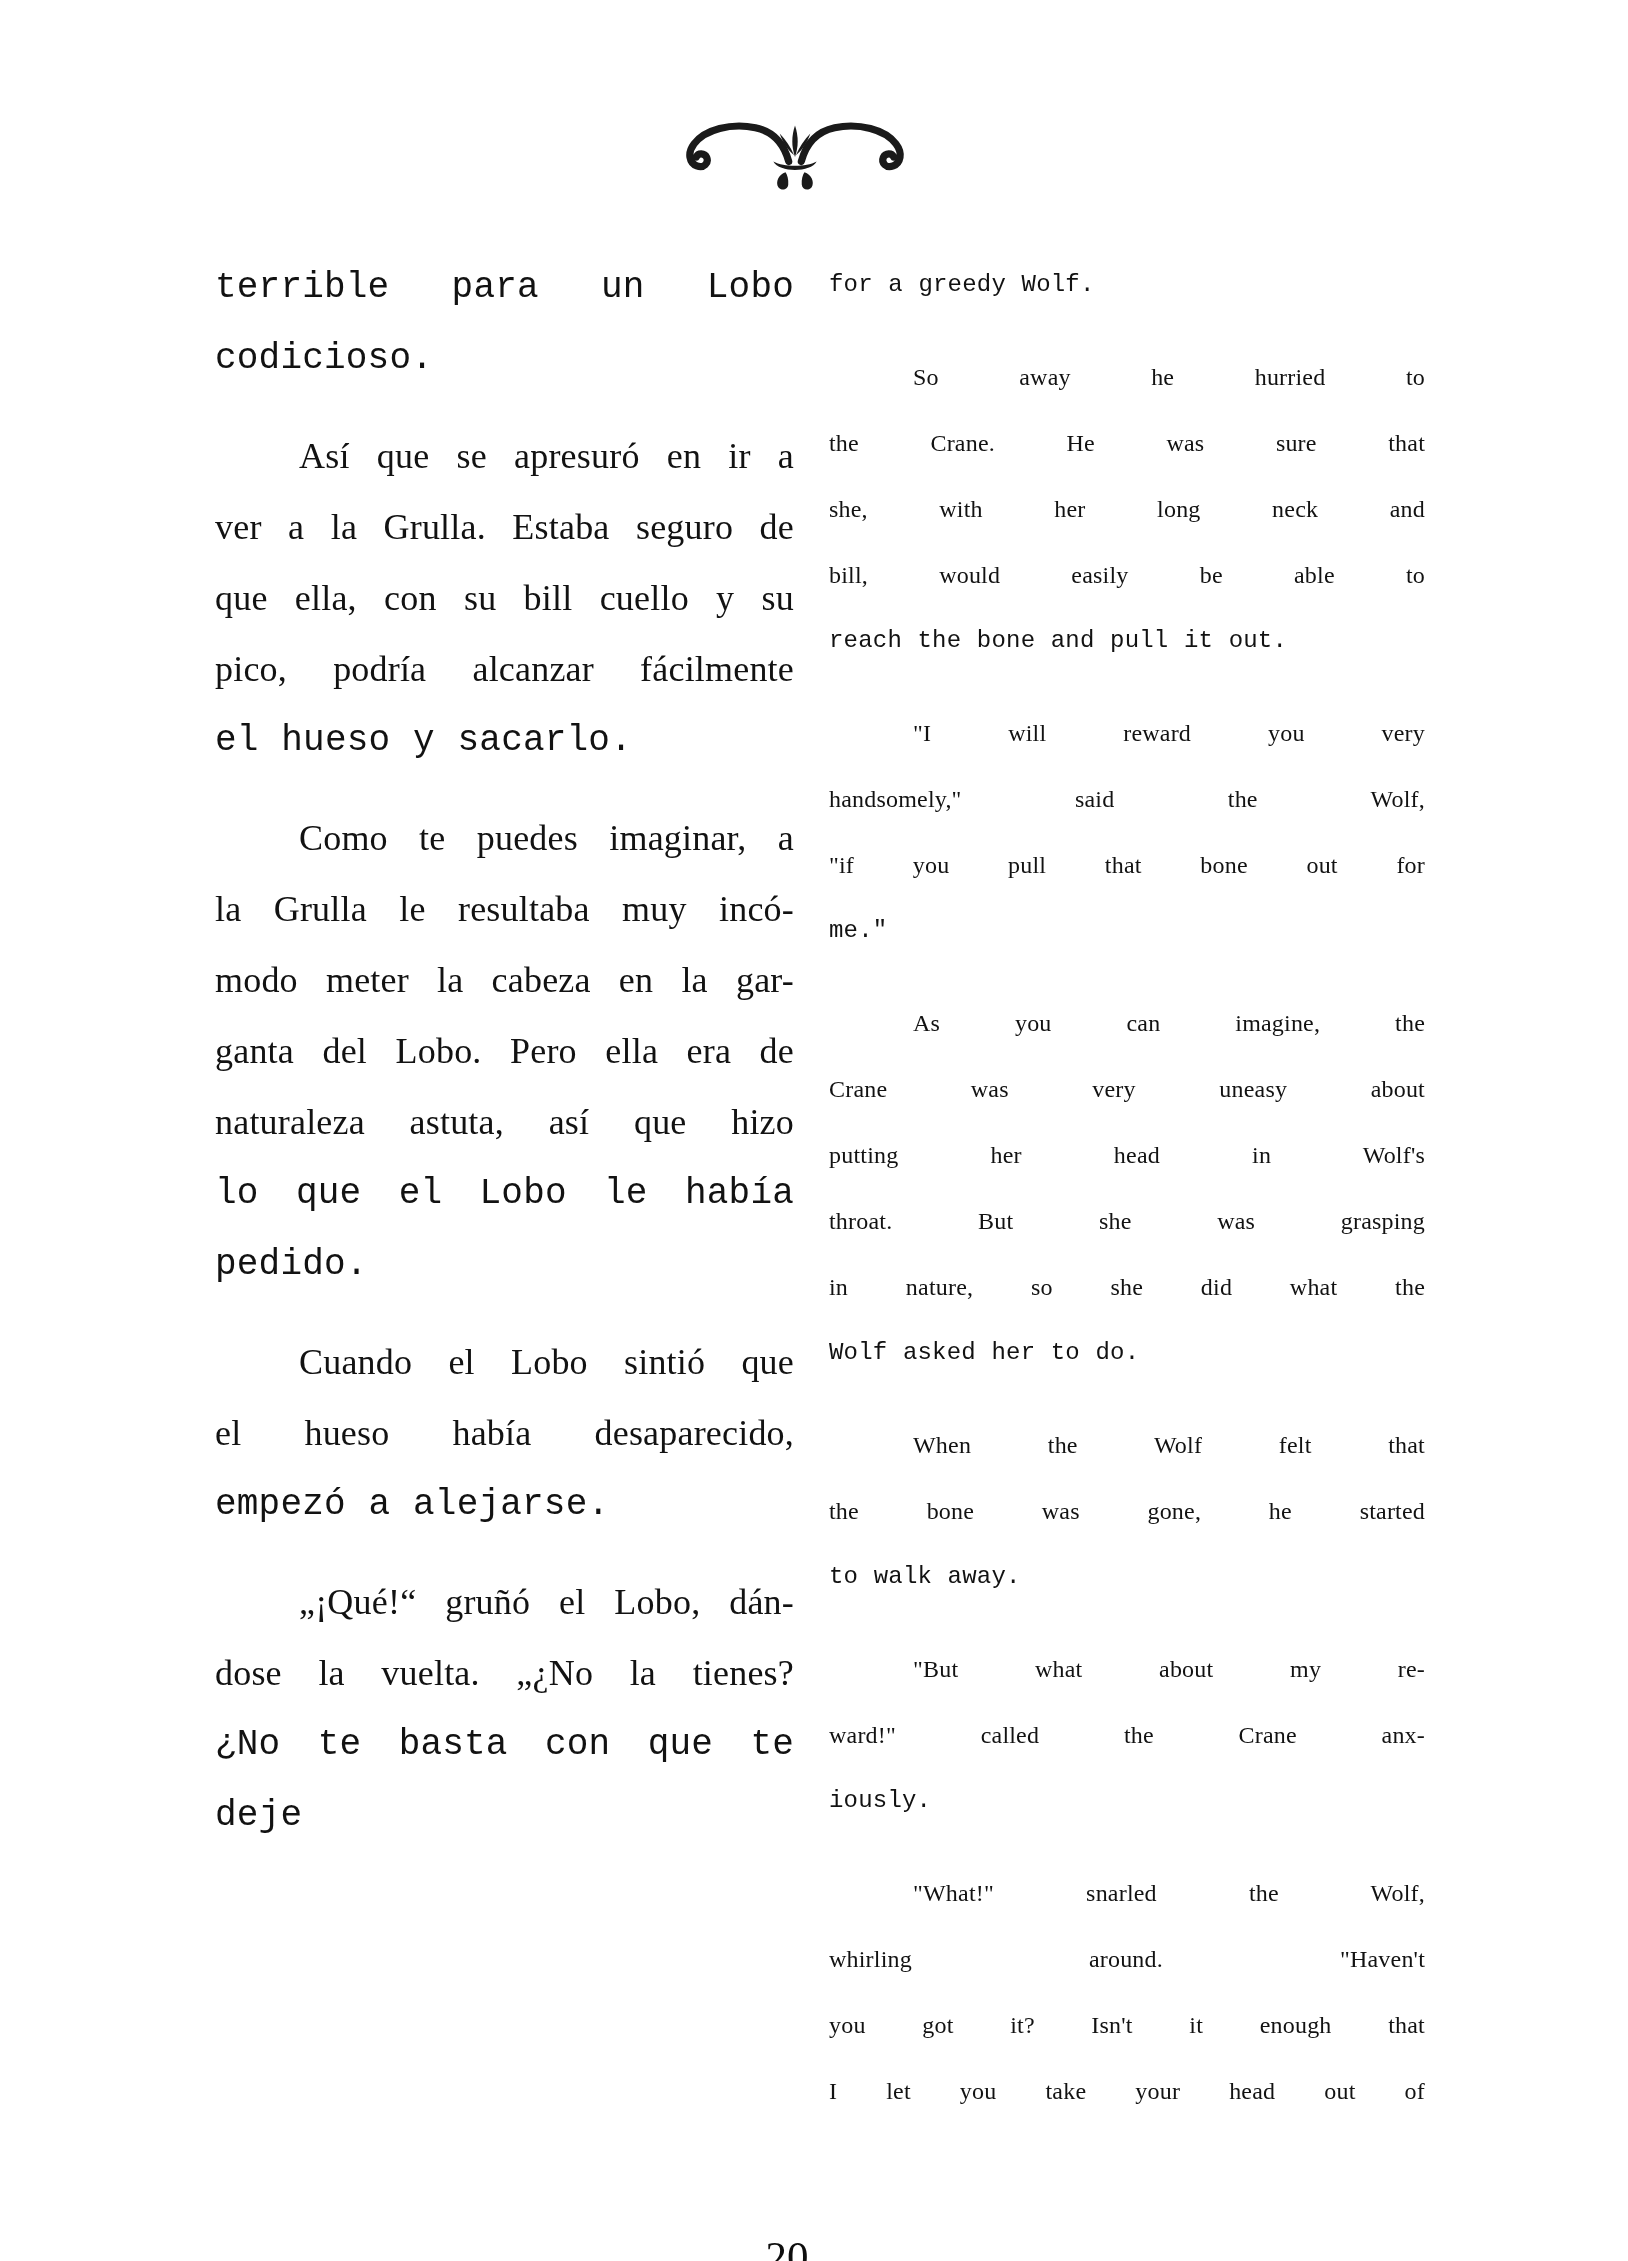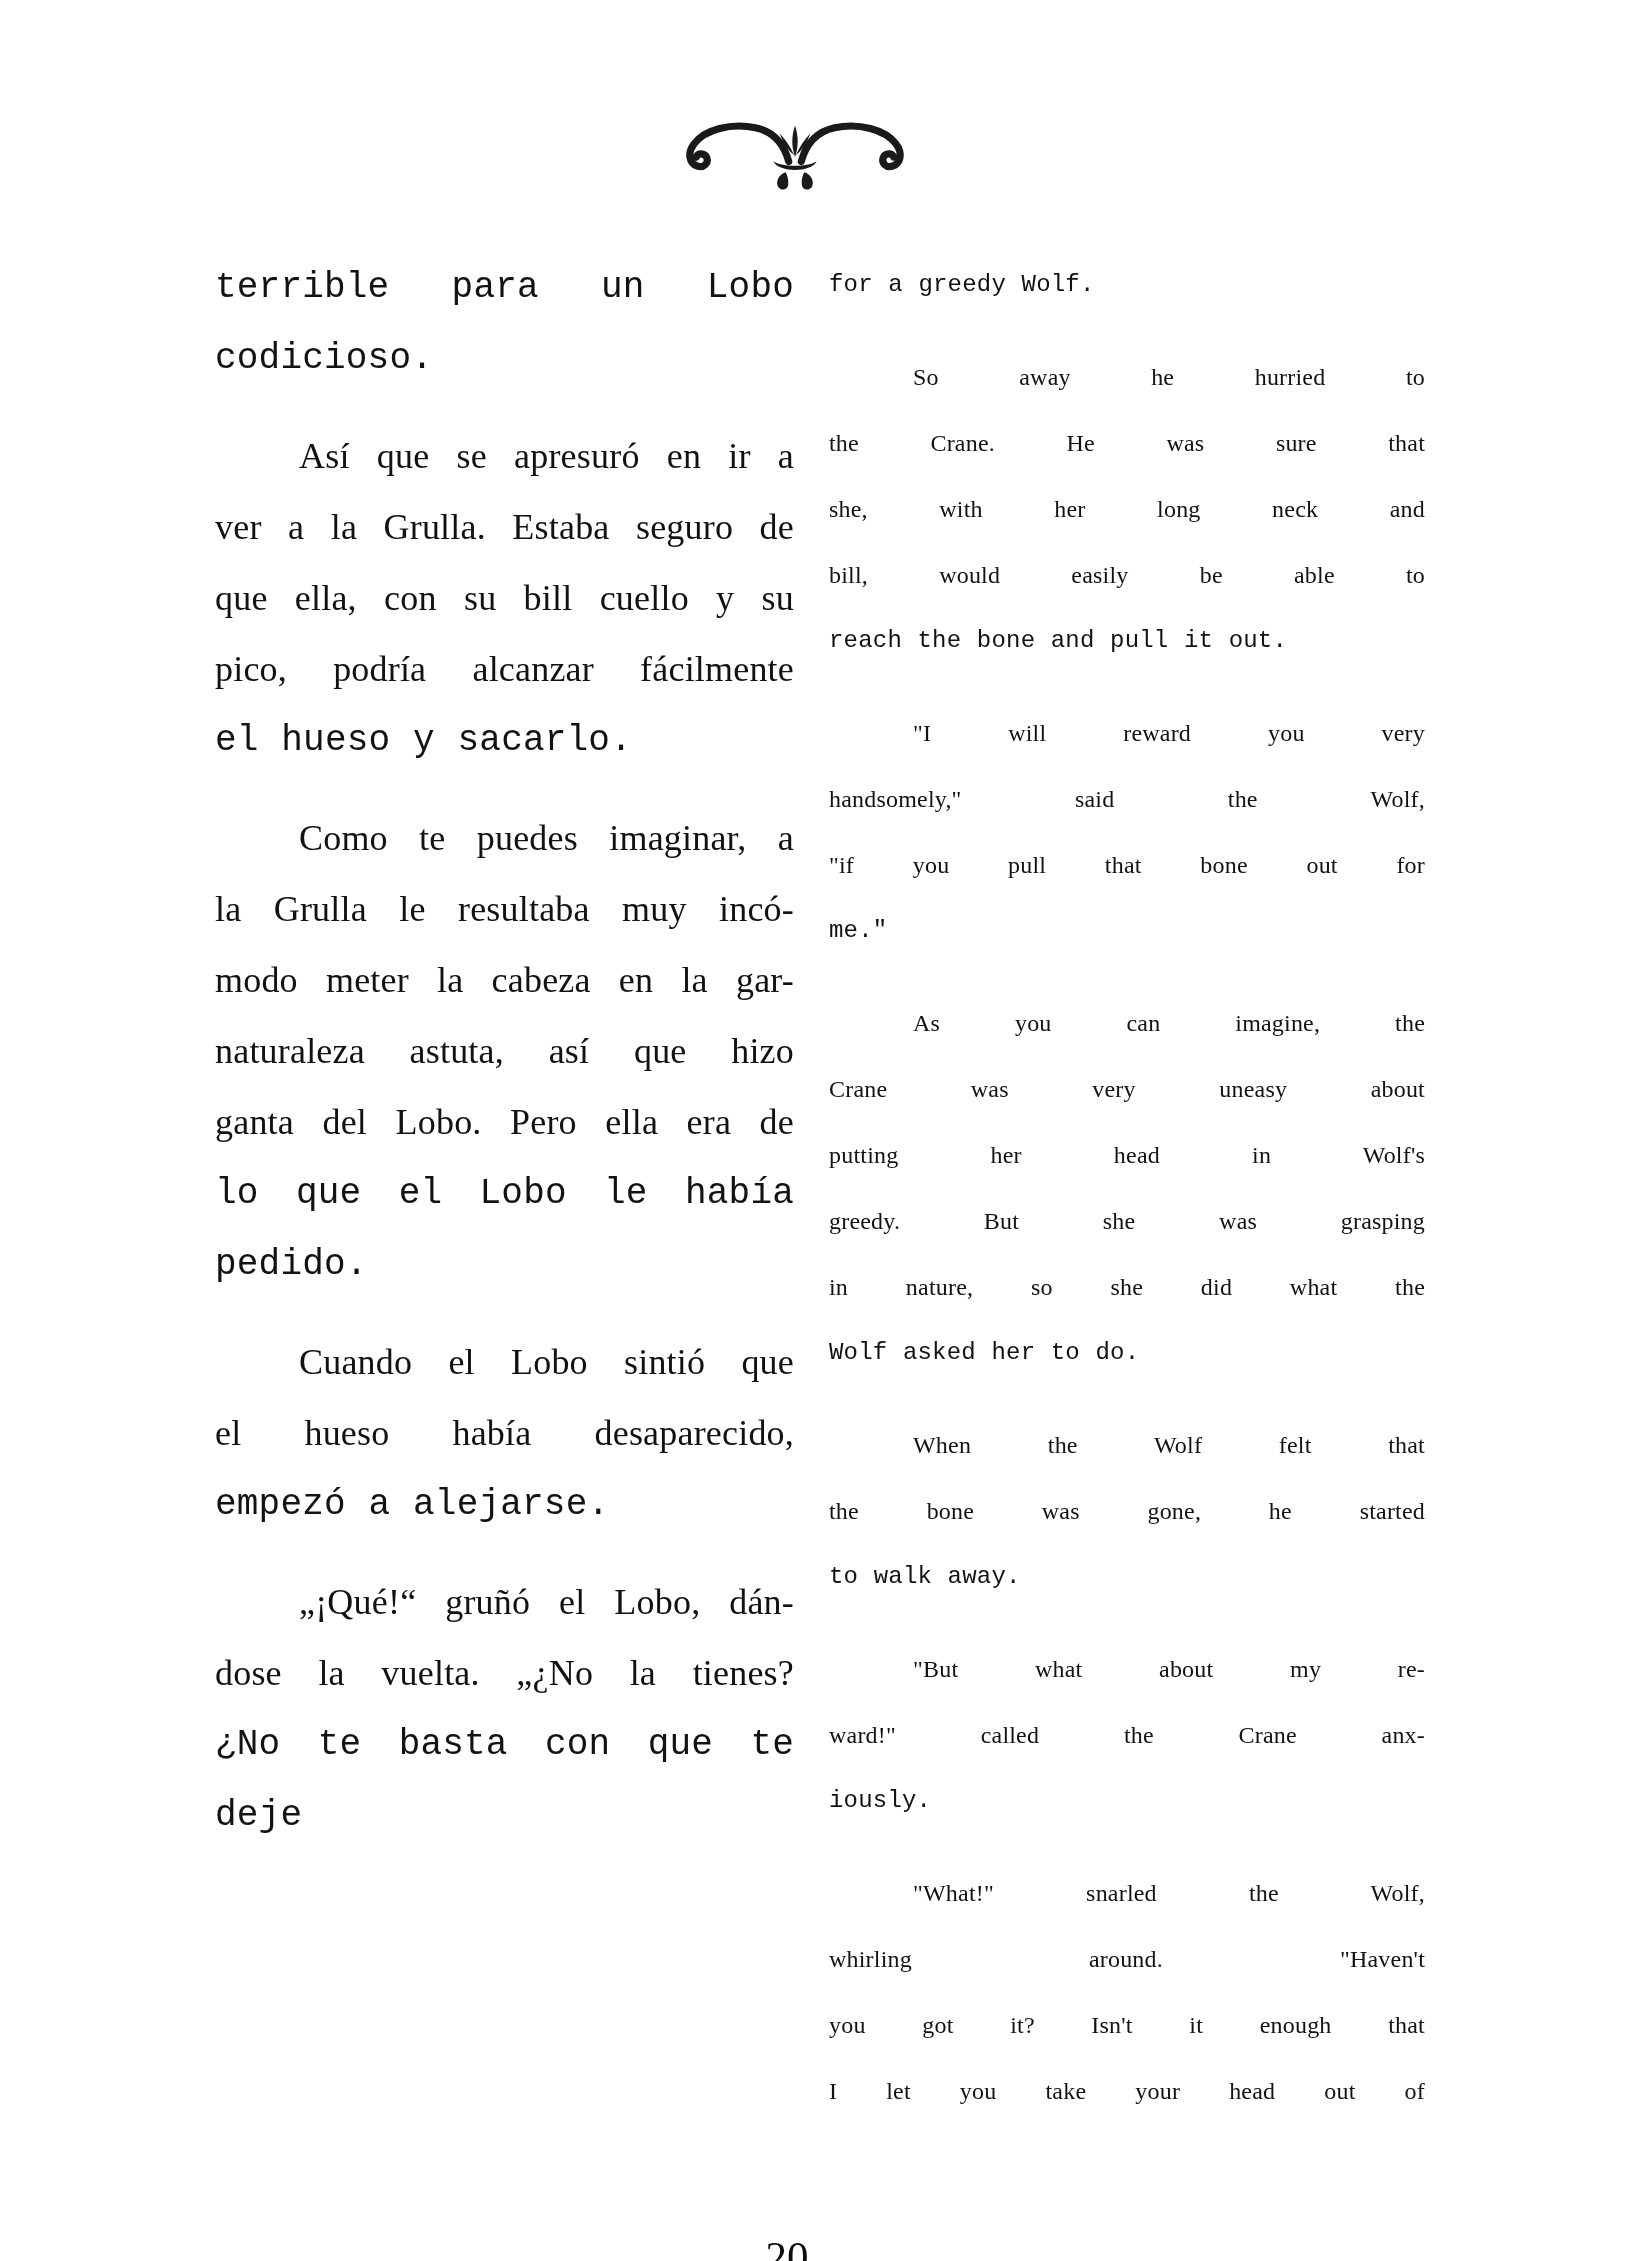--- a/index.html
+++ b/index.html
@@ -83,22 +83,22 @@
         <div class="line indent">Así que se apresuró en ir a</div>
         <div class="line">ver a la Grulla. Estaba seguro de</div>
         <div class="line">que ella, con su bill cuello y su</div>
         <div class="line">pico, podría alcanzar fácilmente</div>
         <div class="line ragged">el hueso y sacarlo.</div>
       </div>
       <div class="paragraph">
         <div class="line indent">Como te puedes imaginar, a</div>
         <div class="line">la Grulla le resultaba muy incó-</div>
         <div class="line">modo meter la cabeza en la gar-</div>
+        <div class="line">ganta del Lobo. Pero ella era de</div>
         <div class="line">naturaleza astuta, así que hizo</div>
-        <div class="line">ganta del Lobo. Pero ella era de</div>
         <div class="line ragged">lo que el Lobo le había pedido.</div>
       </div>
       <div class="paragraph">
         <div class="line indent">Cuando el Lobo sintió que</div>
         <div class="line">el hueso había desaparecido,</div>
         <div class="line ragged">empezó a alejarse.</div>
       </div>
       <div class="paragraph">
         <div class="line indent">„¡Qué!“ gruñó el Lobo, dán-</div>
         <div class="line">dose la vuelta. „¿No la tienes?</div>
@@ -120,21 +120,21 @@
       <div class="paragraph">
         <div class="line indent">"I will reward you very</div>
         <div class="line">handsomely," said the Wolf,</div>
         <div class="line">"if you pull that bone out for</div>
         <div class="line ragged">me."</div>
       </div>
       <div class="paragraph">
         <div class="line indent">As you can imagine, the</div>
         <div class="line">Crane was very uneasy about</div>
         <div class="line">putting her head in Wolf's</div>
-        <div class="line">greedy. But she was grasping</div>
+        <div class="line">throat. But she was grasping</div>
         <div class="line">in nature, so she did what the</div>
         <div class="line ragged">Wolf asked her to do.</div>
       </div>
       <div class="paragraph">
         <div class="line indent">When the Wolf felt that</div>
         <div class="line">the bone was gone, he started</div>
         <div class="line ragged">to walk away.</div>
       </div>
       <div class="paragraph">
         <div class="line indent">"But what about my re-</div>

